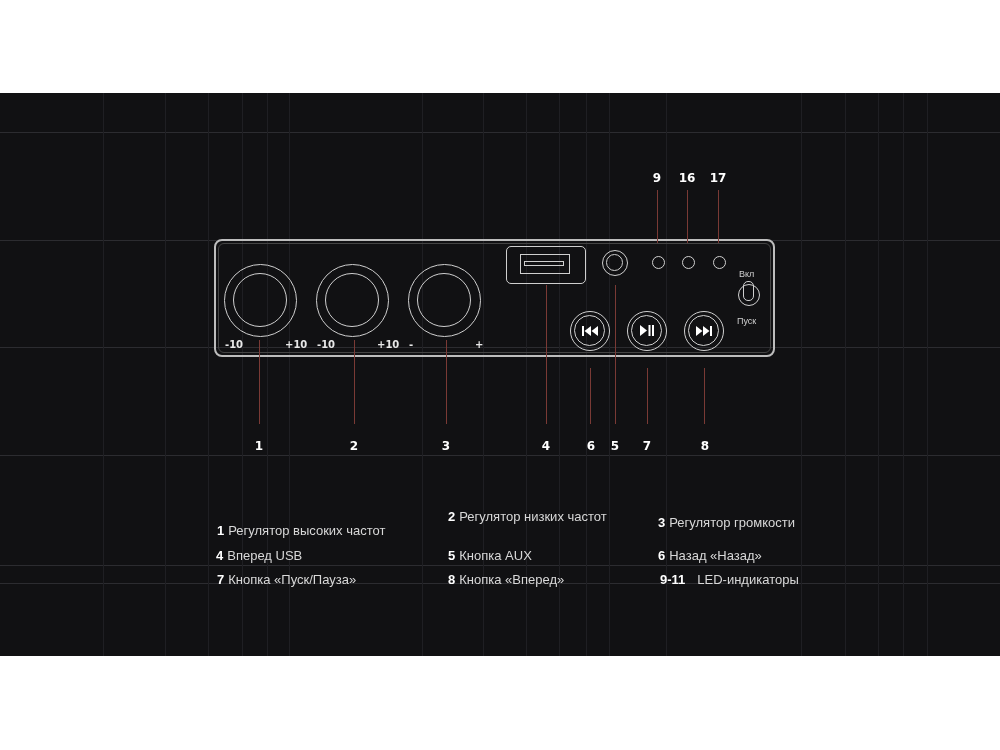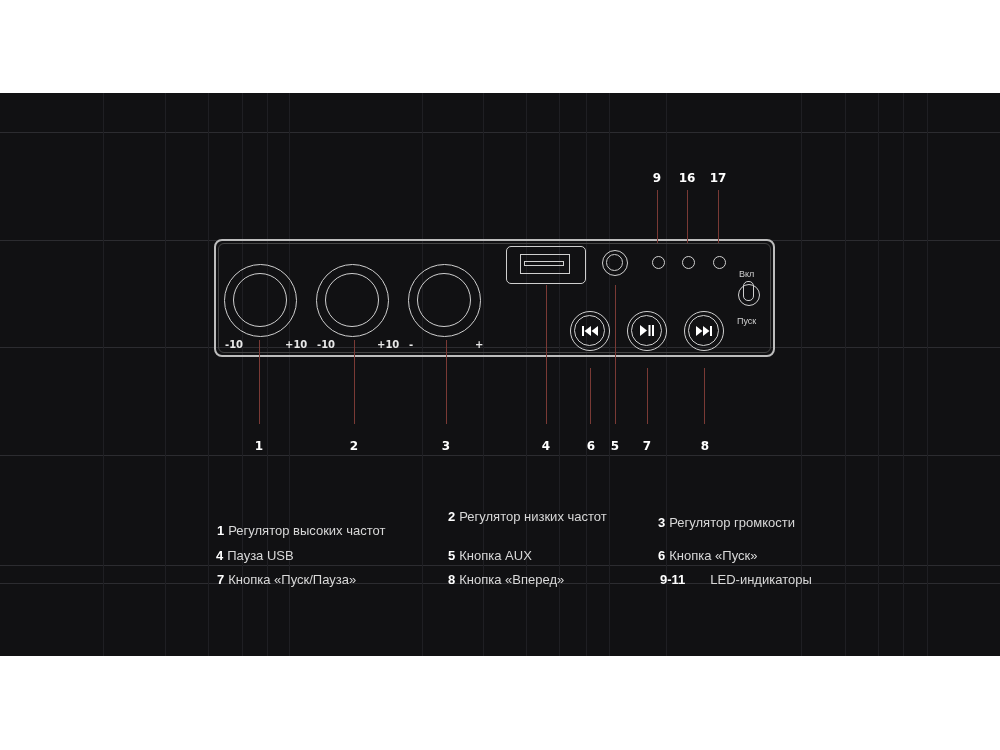--- a/index.html
+++ b/index.html
@@ -138,19 +138,19 @@
   <span class="callout-num" style="left:446px;top:346px">3</span>
   <span class="callout-num" style="left:546px;top:346px">4</span>
   <span class="callout-num" style="left:591px;top:346px">6</span>
   <span class="callout-num" style="left:615px;top:346px">5</span>
   <span class="callout-num" style="left:647px;top:346px">7</span>
   <span class="callout-num" style="left:705px;top:346px">8</span>
 
   <div class="legend" style="left:217px;top:430px"><b>1</b><span>Регулятор высоких частот</span></div>
   <div class="legend" style="left:448px;top:416px"><b>2</b><span>Регулятор низких частот</span></div>
   <div class="legend" style="left:658px;top:422px"><b>3</b><span>Регулятор громкости</span></div>
-  <div class="legend" style="left:216px;top:455px"><b>4</b><span>Пауза USB</span></div>
+  <div class="legend" style="left:216px;top:455px"><b>4</b><span>Вперед USB</span></div>
   <div class="legend" style="left:448px;top:455px"><b>5</b><span>Кнопка AUX</span></div>
-  <div class="legend" style="left:658px;top:455px"><b>6</b><span>Кнопка «Пуск»</span></div>
+  <div class="legend" style="left:658px;top:455px"><b>6</b><span>Назад «Назад»</span></div>
   <div class="legend" style="left:217px;top:479px"><b>7</b><span>Кнопка «Пуск/Пауза»</span></div>
   <div class="legend" style="left:448px;top:479px"><b>8</b><span>Кнопка «Вперед»</span></div>
-  <div class="legend" style="left:660px;top:479px"><b style="margin-right:25px">9-11</b><span>LED-индикаторы</span></div>
+  <div class="legend" style="left:660px;top:479px"><b style="margin-right:12px">9-11</b><span>LED-индикаторы</span></div>
 </div>
 
 </body></html>

